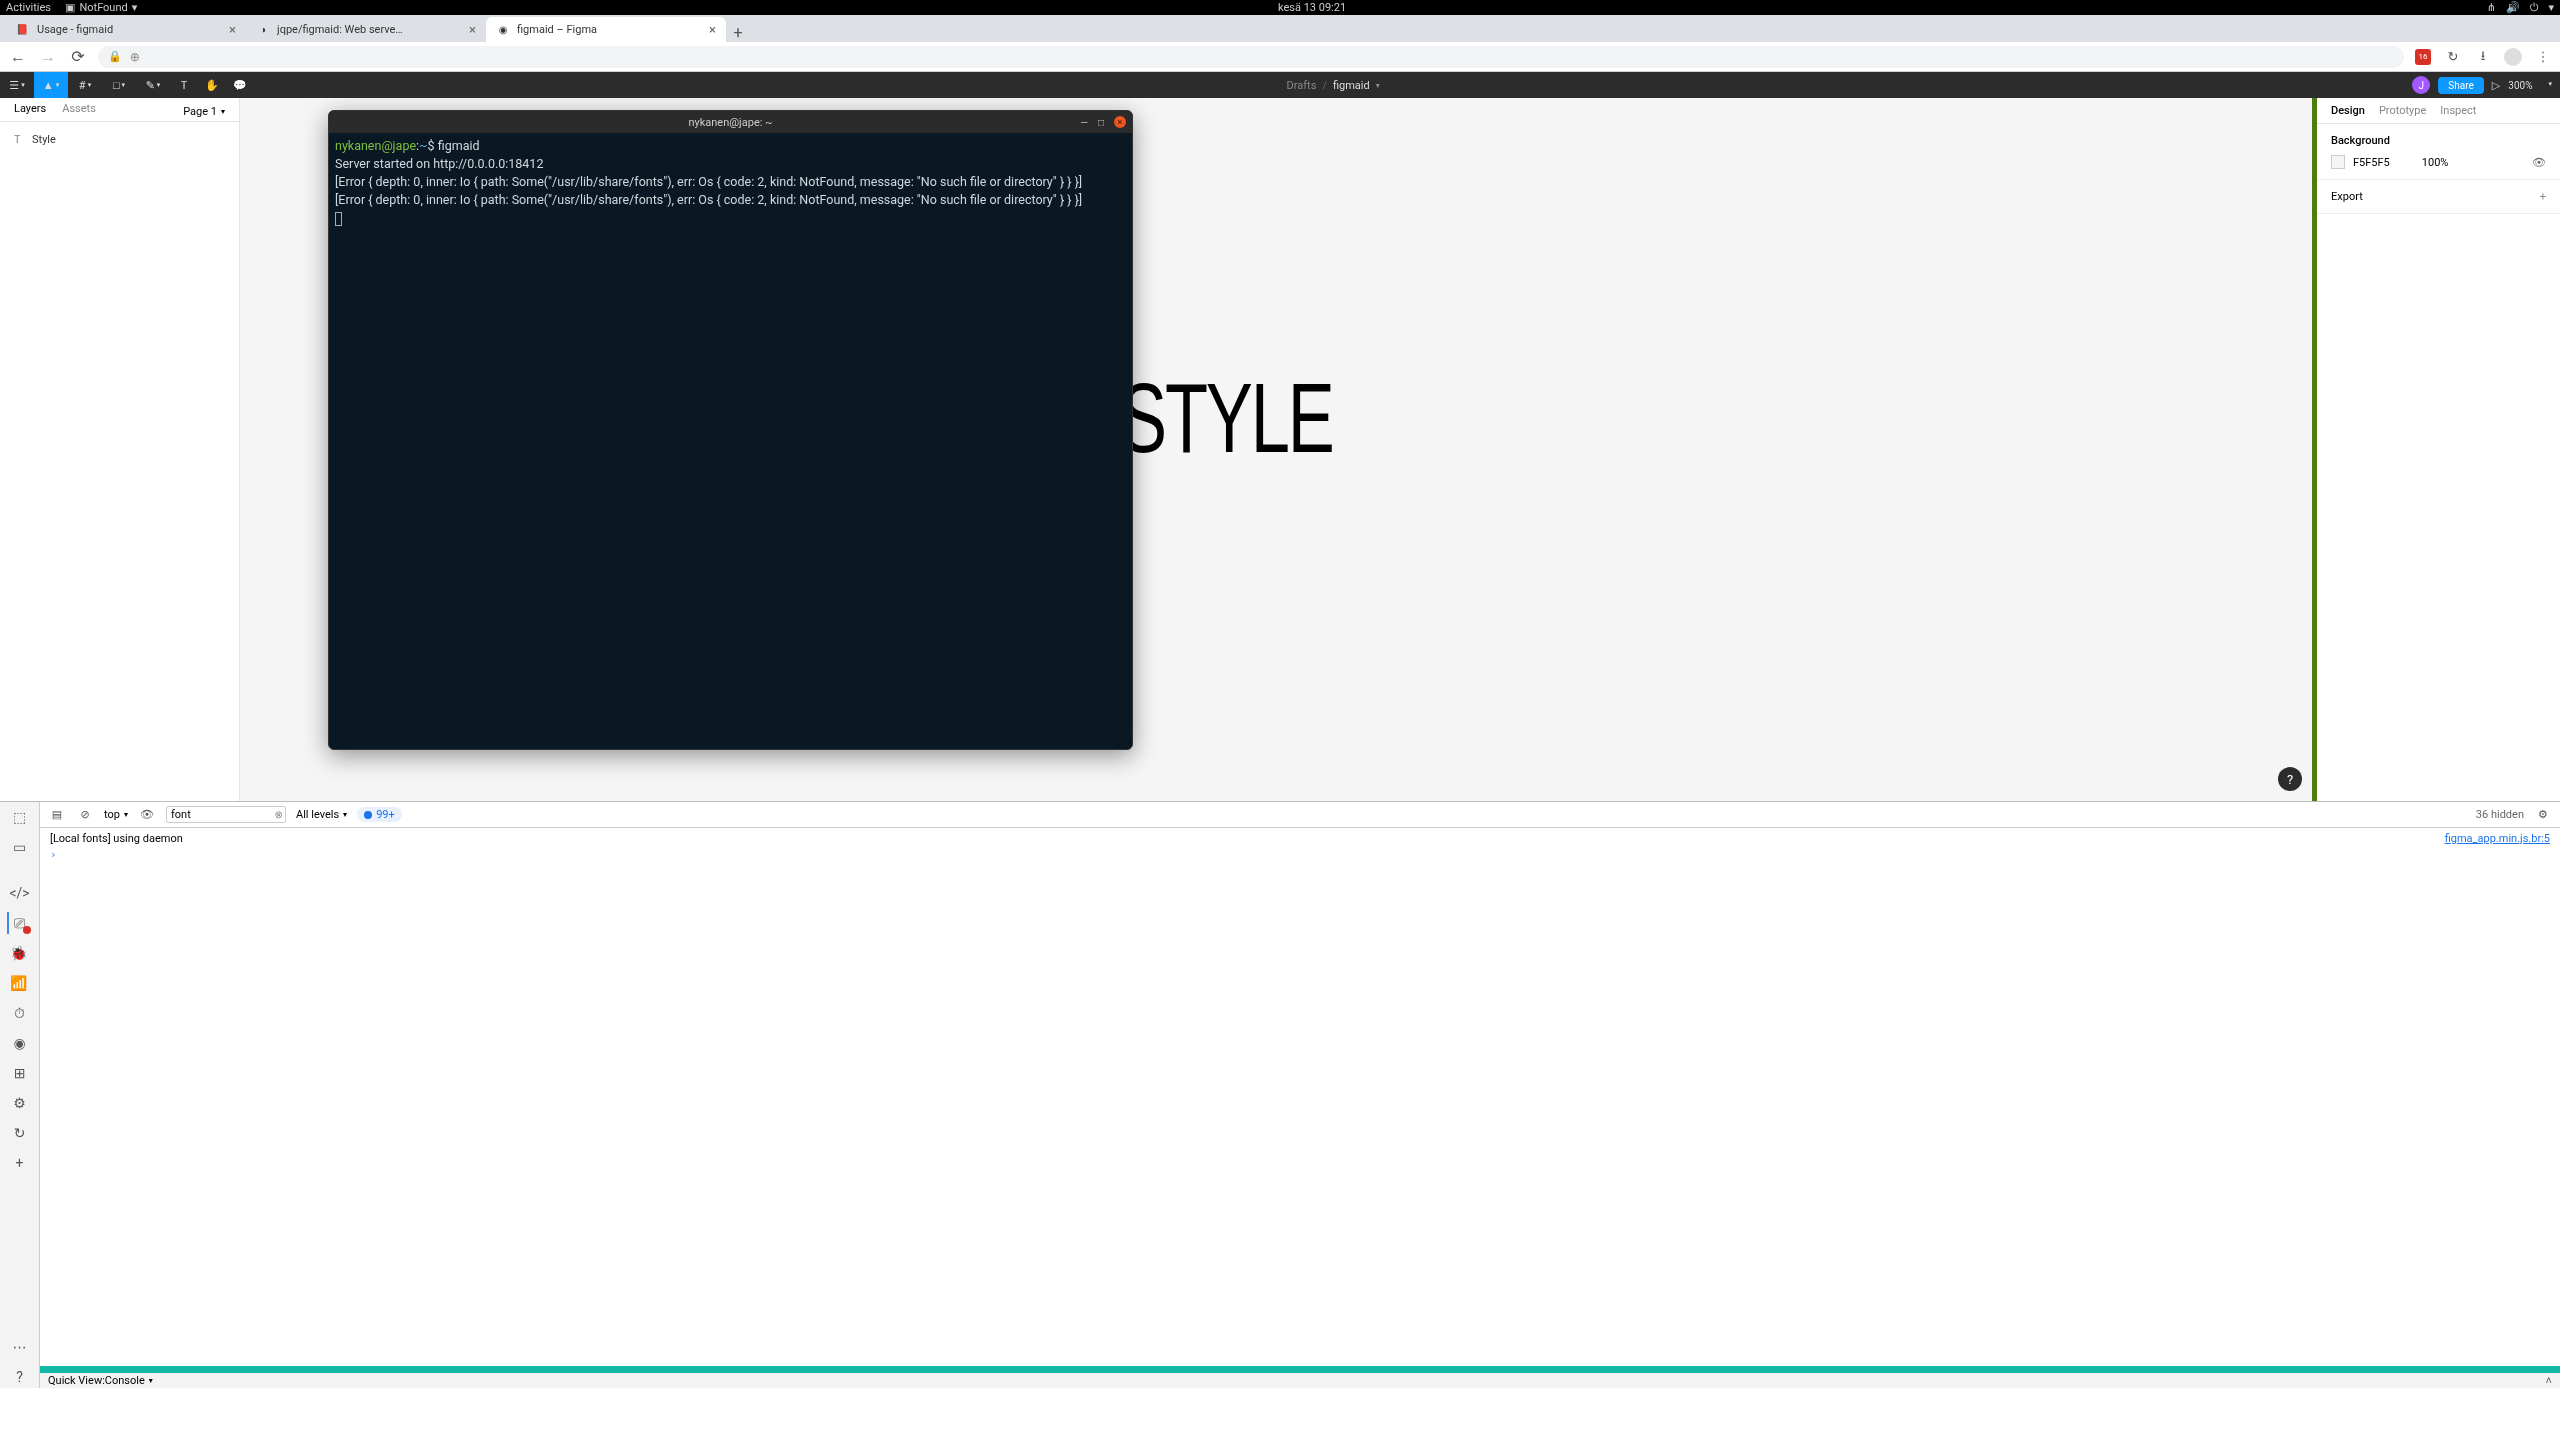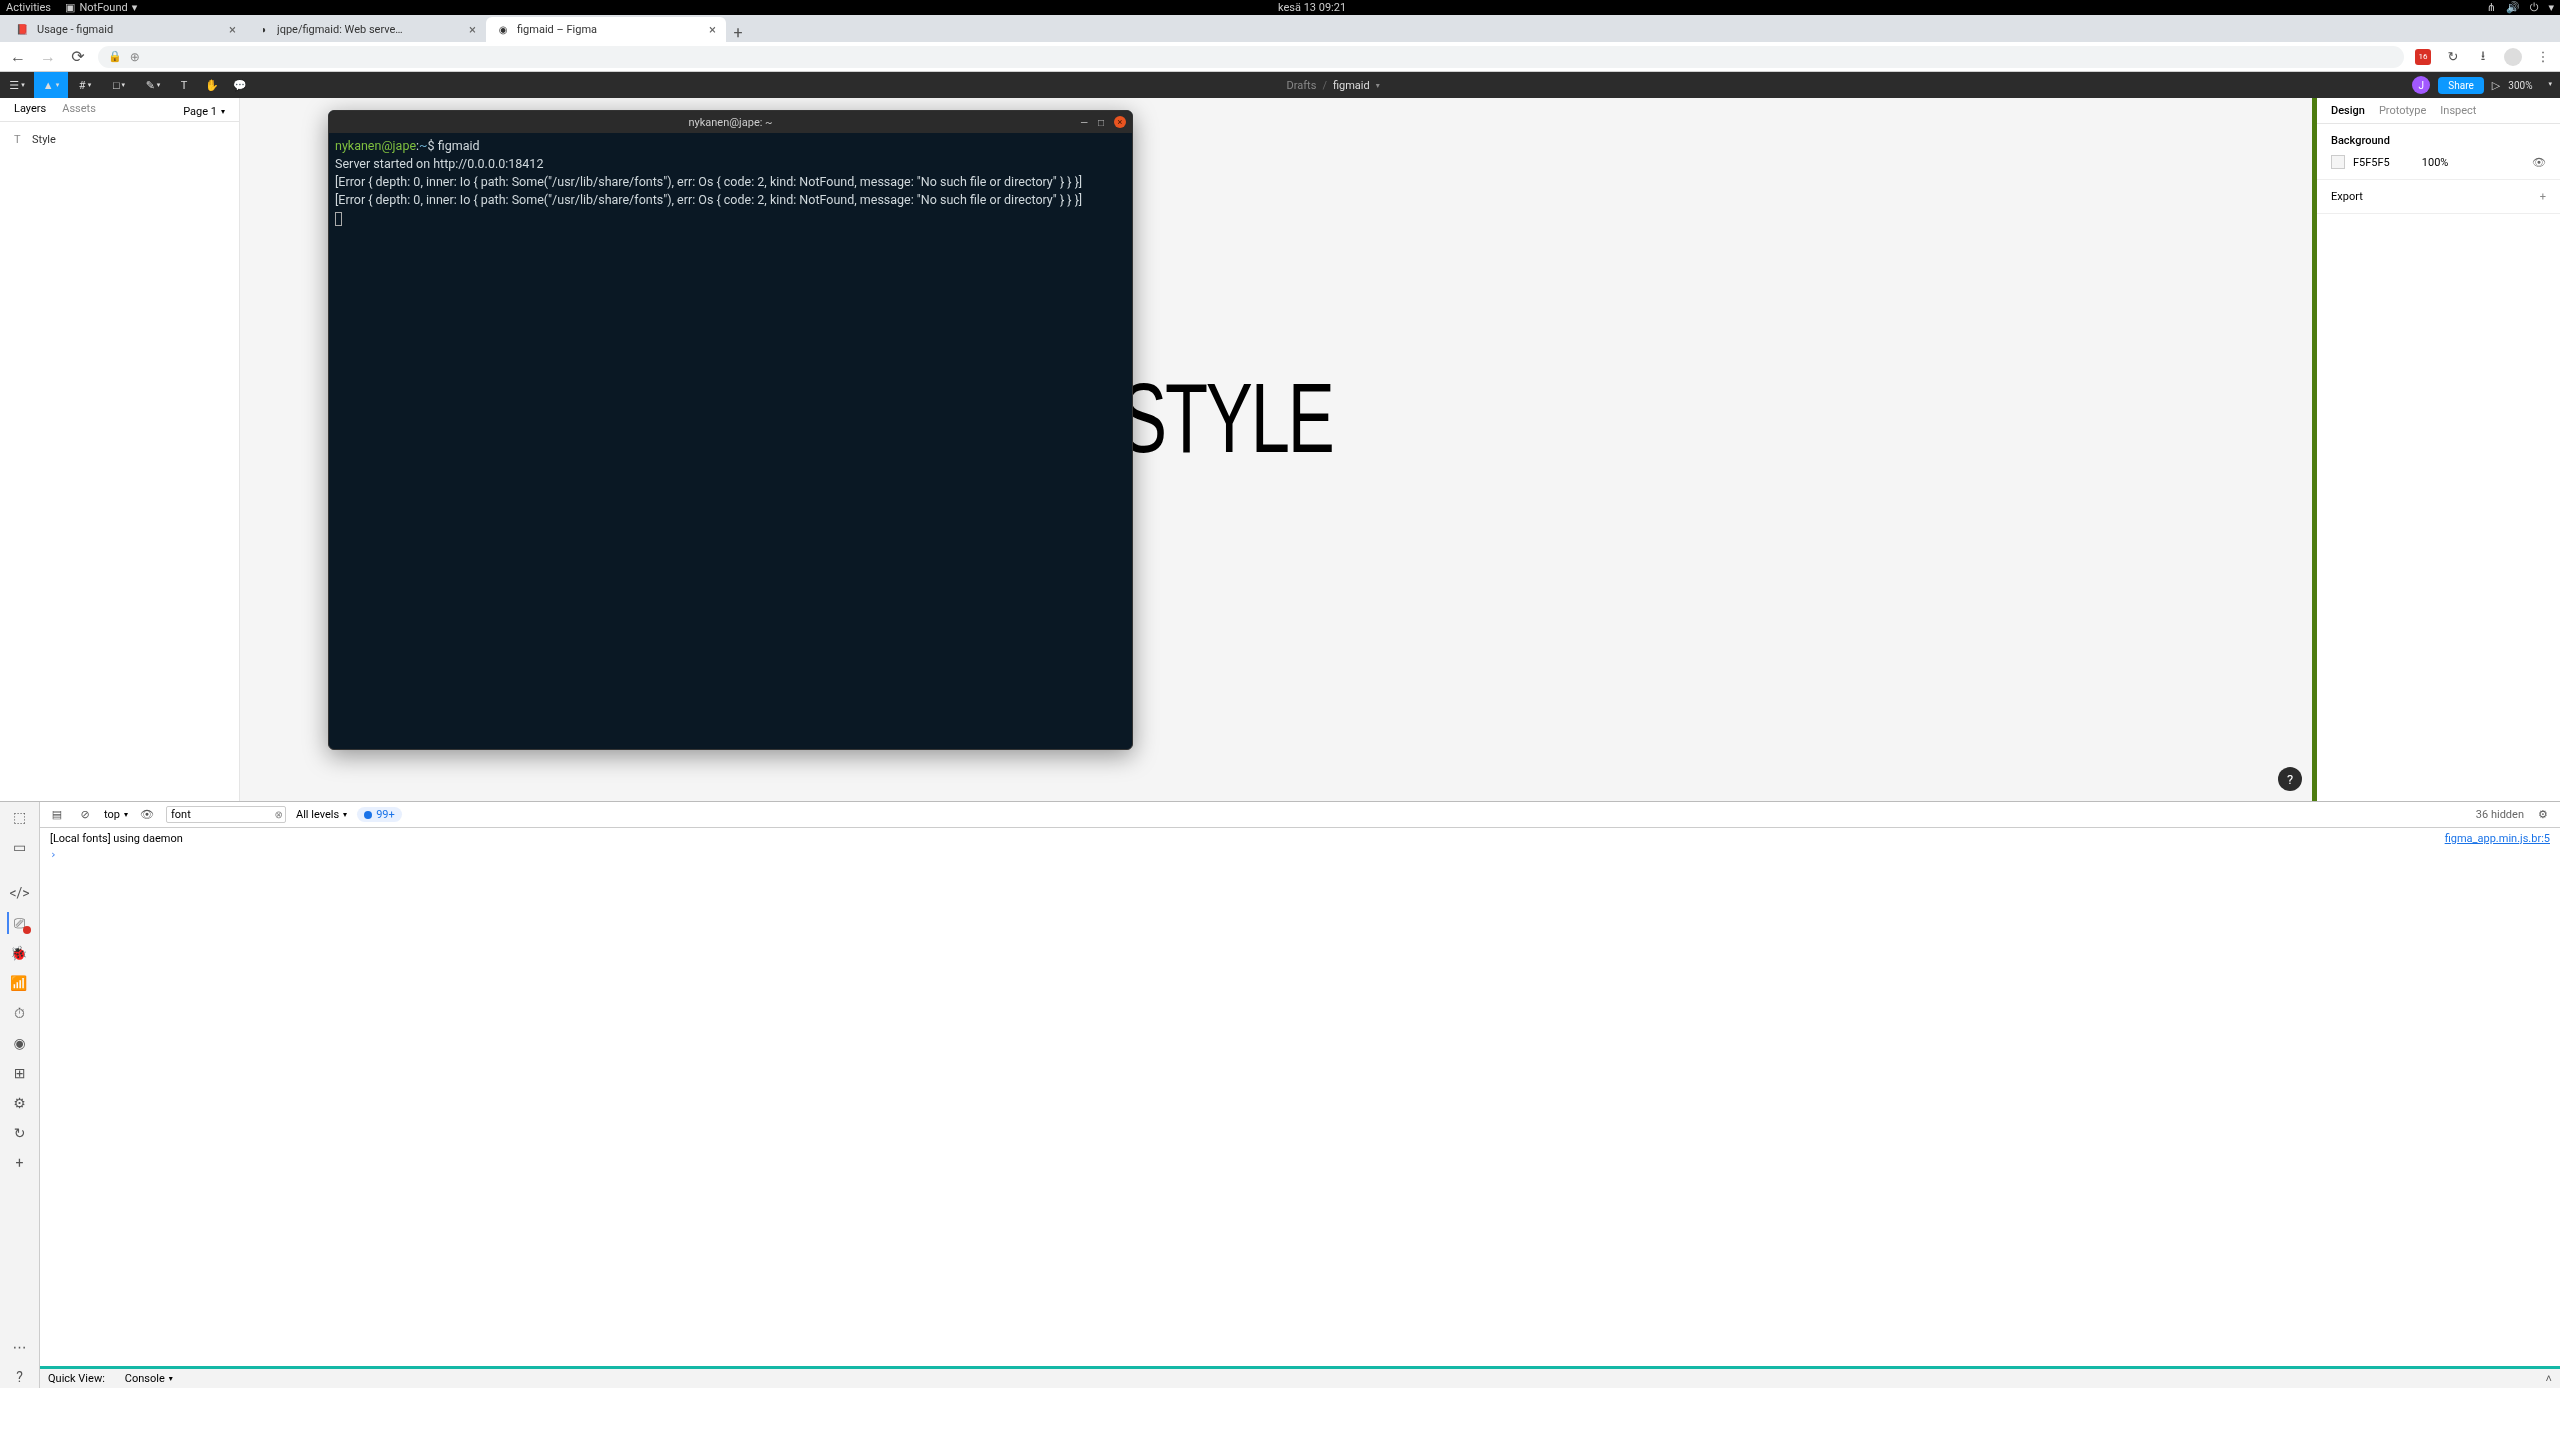--- a/index.html
+++ b/index.html
@@ -104,21 +104,21 @@
 .issue-chip .dot { width:8px; height:8px; border-radius:50%; background:#1a73e8; }
 .dt-toolbar .spacer { flex:1; }
 .hidden-count { color:#666; }
 .console-log { flex:1; font-family: Menlo, Consolas, monospace; font-size:11px; padding:2px 0; overflow:auto; }
 .log-row { display:flex; padding:0 10px; line-height:1.6; }
 .log-row .msg { flex:1; }
 .log-row .src { color:#888; }
 .log-row .src a { color:#1a73e8; text-decoration:underline; cursor:pointer; }
 .prompt-row { padding-left:10px; color:#367cf1; font-family: Menlo, Consolas, monospace; font-size:11px; }
 
-.dt-statusbar { height:22px; border-top:3px solid #14b8a6; background:#f3f3f3; display:flex; align-items:center; padding:0 8px; font-size:11px; gap:20px; }
+.dt-statusbar { height:22px; border-top:7px solid #14b8a6; background:#f3f3f3; display:flex; align-items:center; padding:0 8px; font-size:11px; gap:0; }
 .dt-statusbar .spacer { flex:1; }
 .dt-statusbar .chev { cursor:pointer; color:#555; }
 
 
 .dt-rail .rail-spacer { flex:1; }
 </style>
 </head>
 <body>
 
 <div class="gnome-bar">

